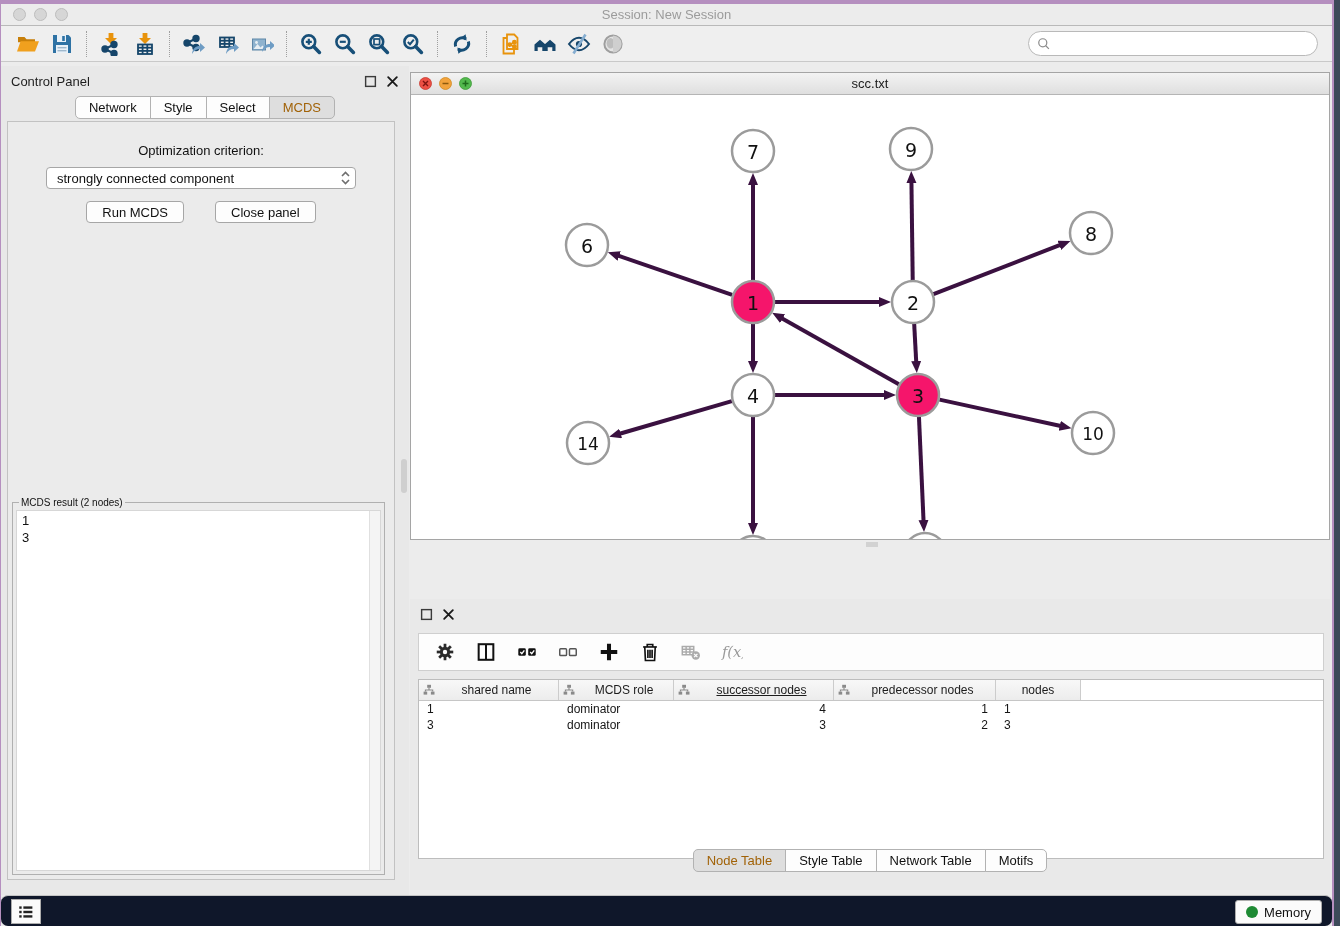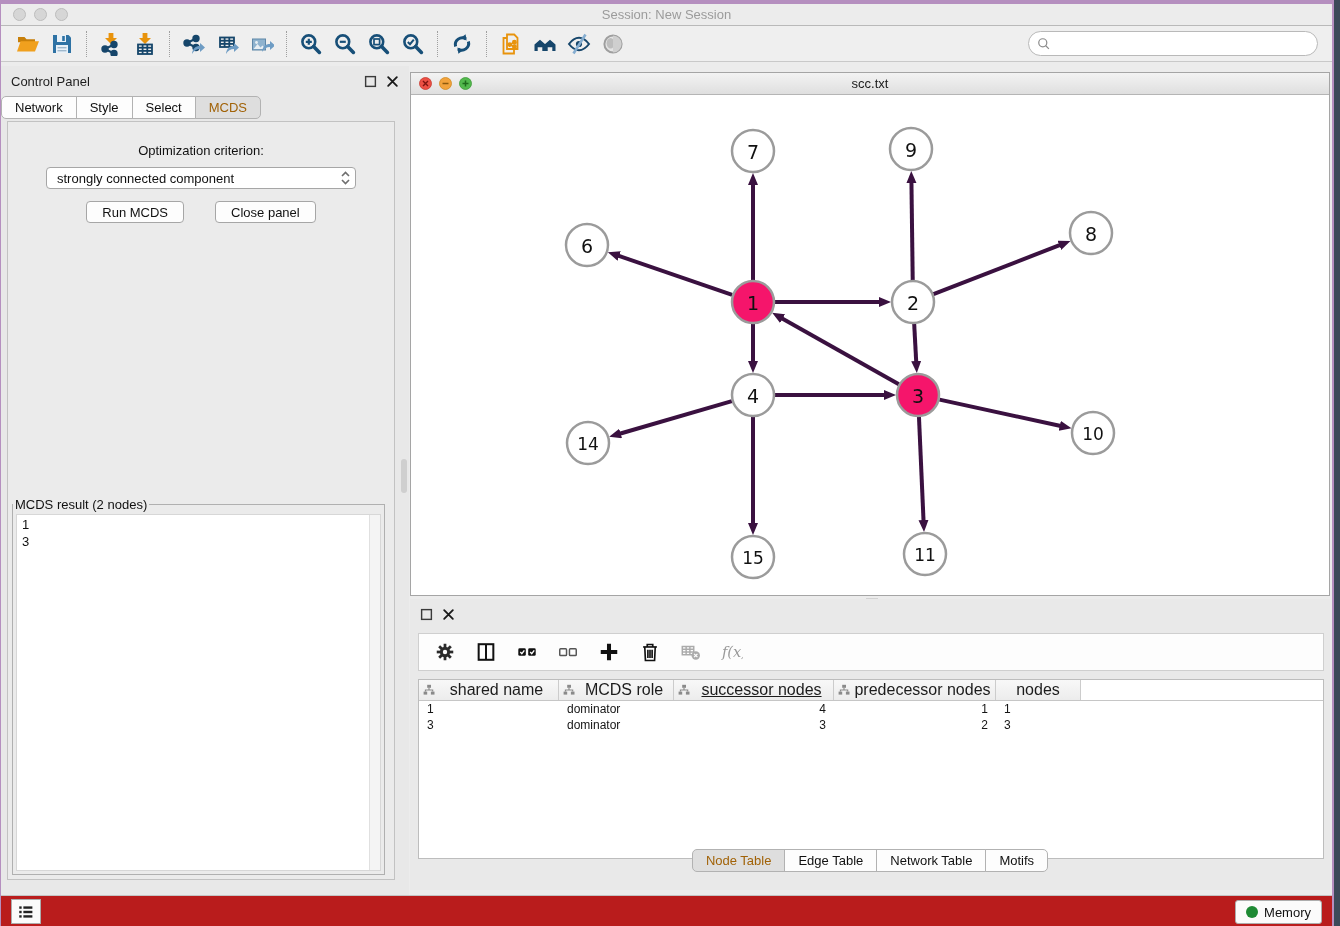--- a/index.html
+++ b/index.html
@@ -25,65 +25,65 @@
   
   #main { position:absolute; top:62px; left:0; right:0; bottom:31px; display:flex; }
   #control-panel { width:408px; background:#E8E8E8; position:relative; flex:none; }
   #right-col { flex:1; position:relative; }
 
   
   .panel-head { height:30px; display:flex; align-items:center; padding:0 10px; }
   .panel-head .ptitle { font-size:13px; color:#1E1E1E; flex:1; }
   .panel-head .picons { display:flex; gap:9px; align-items:center; }
   .panel-head svg { width:13px; height:13px; display:block; }
-  .seg-tabs { display:flex; position:relative; z-index:2; }
+  .seg-tabs { display:flex; justify-content:center; position:relative; z-index:2; }
   .tab { border:1px solid #B2B2B2; background:#FDFDFD; font-size:13px; color:#111; padding:3px 13px 3px; margin-left:-1px; cursor:default; white-space:nowrap; }
   .tab:first-child { border-radius:5px 0 0 5px; margin-left:0; }
   .tab:last-child { border-radius:0 5px 5px 0; }
   .tab.disabled { background:#DEDEDE; color:#a16207; }
   .cp-content { position:absolute; left:6px; right:14px; top:54px; bottom:15px; border:1px solid #C2C2C2; background:#EBEBEB; margin-top:1px; }
   .opt-label { text-align:center; font-size:13px; color:#111; margin-top:21px; }
   .dropdown { width:310px; height:22px; margin:9px auto 0; background:#fff; border:1px solid #A6A6A6; border-radius:4px; display:flex; align-items:center; padding:0 4px 0 10px; font-size:13px; color:#111; }
   .dropdown .dd-label { flex:1; }
   .dropdown svg { width:11px; height:16px; }
   .btn-row { display:flex; justify-content:center; gap:31px; margin-top:12px; }
   .pushbtn { height:22px; background:#FDFDFD; border:1px solid #A6A6A6; border-radius:4px; font-size:13px; color:#111; padding:0 15px; font-family:"Liberation Sans",sans-serif; }
   fieldset.result { position:absolute; left:4px; right:9px; top:375px; bottom:4px; border:1px solid #B0B0B0; background:#EBEBEB; }
-  fieldset.result legend { font-size:13px; color:#111; margin-left:0; padding:0 2px; }
+  fieldset.result legend { font-size:10px; color:#111; margin-left:6px; padding:0 2px; }
   .result-inner { position:absolute; left:3px; right:3px; top:2px; bottom:3px; background:#fff; border:1px solid #D7D7D7; }
   .result-text { position:absolute; left:0; top:0; right:12px; bottom:0; font-size:13px; line-height:17px; padding:1px 5px; white-space:pre; color:#111; }
   .result-scroll { position:absolute; right:0; top:0; bottom:0; width:11px; background:#F4F4F4; border-left:1px solid #E0E0E0; }
   .gap-thumb { position:absolute; left:-8px; top:393px; width:6px; height:34px; background:#CFCFCF; border-radius:3px; }
 
   
-  #net-window { position:absolute; left:1px; top:6px; right:2px; height:524px; background:#fff; border:1px solid #A5A5A5; }
+  #net-window { position:absolute; left:1px; top:6px; right:2px; height:468px; background:#fff; border:1px solid #A5A5A5; }
   .net-titlebar { height:22px; background:linear-gradient(#F3F3F3,#DFDFDF); border-bottom:1px solid #B5B5B5; position:relative; }
   .net-titlebar .wtitle { position:absolute; left:0; right:0; top:3px; text-align:center; font-size:13px; color:#1A1A1A; }
   .net-tl { position:absolute; left:8px; top:4px; display:flex; gap:7px; }
   .net-tl svg { width:13px; height:13px; }
   #net-canvas { position:absolute; left:0; top:22px; right:0; bottom:0; background:#fff; overflow:hidden; }
   #net-canvas svg text { font-family:"DejaVu Sans",sans-serif; }
   .hscroll-thumb { position:absolute; left:455px; bottom:-8px; width:12px; height:5px; background:#D2D2D2; }
 
   
   #table-panel { position:absolute; left:1px; top:533px; right:2px; bottom:5px; background:#E9E9E9; }
   .tp-toolbar { margin:4px 6px 0 8px; height:38px; background:#FDFDFD; border:1px solid #CFCFCF; display:flex; align-items:center; padding-left:14px; gap:17px; }
   .tp-btn { width:24px; height:24px; display:flex; align-items:center; justify-content:center; }
   .tp-btn svg { width:22px; height:22px; }
   .tp-table { margin:8px 6px 0 8px; background:#fff; border:1px solid #BDBDBD; height:180px; position:relative; overflow:hidden; }
   .thead { display:flex; height:21px; border-bottom:1px solid #C6C6C6; }
-  .th { background:linear-gradient(#F8F8F8,#ECECEC); border-right:1px solid #CCC; display:flex; align-items:center; font-size:16px; color:#1C1C1C; position:relative; flex:none; }
+  .th { background:linear-gradient(#F8F8F8,#ECECEC); border-right:1px solid #CCC; display:flex; align-items:center; font-size:12px; color:#1C1C1C; position:relative; flex:none; }
   .th .th-label { flex:1; text-align:center; }
   .th svg { width:12px; height:12px; margin-left:4px; flex:none; }
   .tr { display:flex; height:16px; align-items:center; }
   .td { font-size:12px; color:#151515; padding:0 8px; flex:none; overflow:hidden; white-space:nowrap; }
   .tp-tabs { position:absolute; left:0; right:0; bottom:18px; display:flex; justify-content:center; }
 
   
-  #statusbar { position:absolute; left:0; right:0; bottom:0; height:31px; background:#b91c1c; border-top:1px solid #C4C4C4; }
+  #statusbar { position:absolute; left:0; right:0; bottom:0; height:31px; background:#0f172a; border-top:1px solid #C4C4C4;border-radius:7px; }
   .list-btn { position:absolute; left:10px; top:3px; width:30px; height:25px; background:#FBFBFB; border:1px solid #ADADAD; display:flex; align-items:center; justify-content:center; }
   .list-btn svg { width:18px; height:18px; }
   .memory-btn { position:absolute; right:10px; top:4px; height:24px; background:#FBFBFB; border:1px solid #ADADAD; border-radius:3px; display:flex; align-items:center; padding:0 10px; gap:6px; font-size:13px; color:#111; }
   .memory-dot { width:12px; height:12px; border-radius:50%; background:#1E8A34; }
 </style>
 </head>
 <body>
 
 <div id="app">
 
@@ -542,21 +542,21 @@
                 <div class="td" style="width: 140px; text-align: left;">3</div>
                 <div class="td" style="width: 115px; text-align: left;">dominator</div>
                 <div class="td" style="width: 160px; text-align: right;">3</div>
                 <div class="td" style="width: 162px; text-align: right;">2</div>
                 <div class="td" style="width: 85px; text-align: left;">3</div>
               </div>
             </div>
         </div>
         <div class="tp-tabs seg-tabs" id="tp-tabs">
             <button class="tab disabled">Node Table</button>
-            <button class="tab">Edge Table</button>
+            <button class="tab">Style Table</button>
             <button class="tab">Network Table</button>
             <button class="tab">Motifs</button>
           </div>
       </div>
     </div>
   </div>
 
   <div id="statusbar">
     <div class="list-btn">
       <svg viewBox="0 0 24 24">

